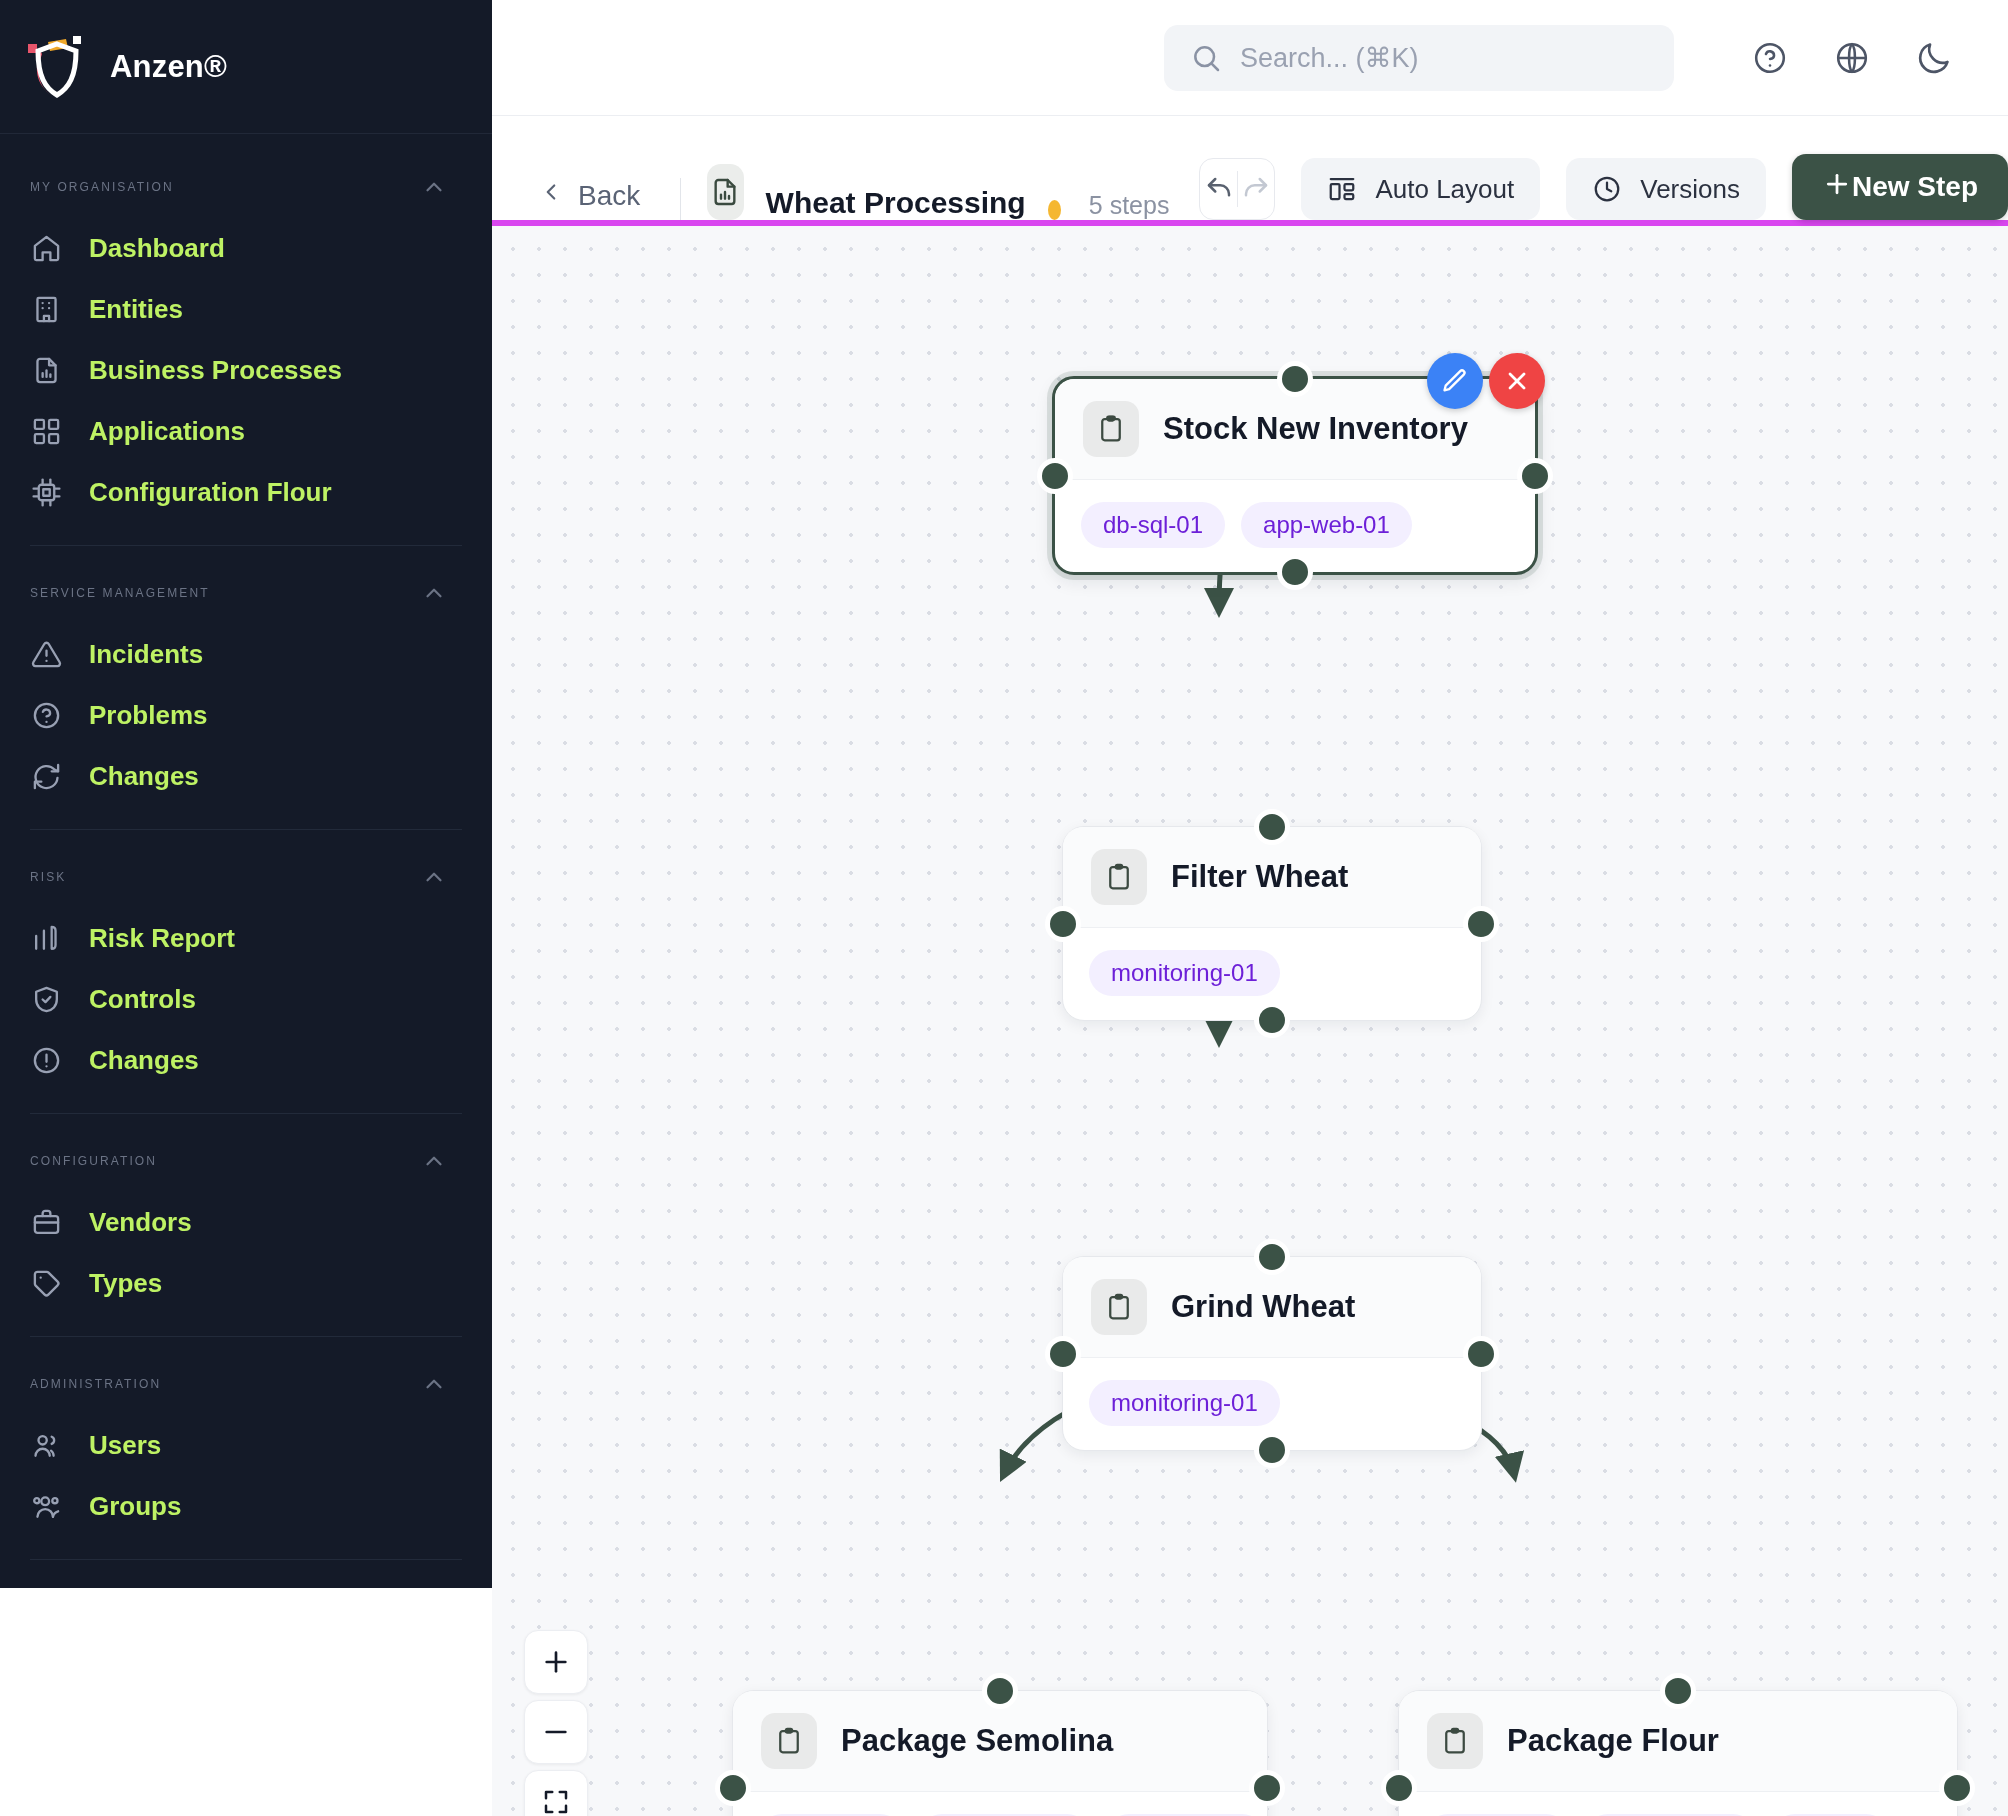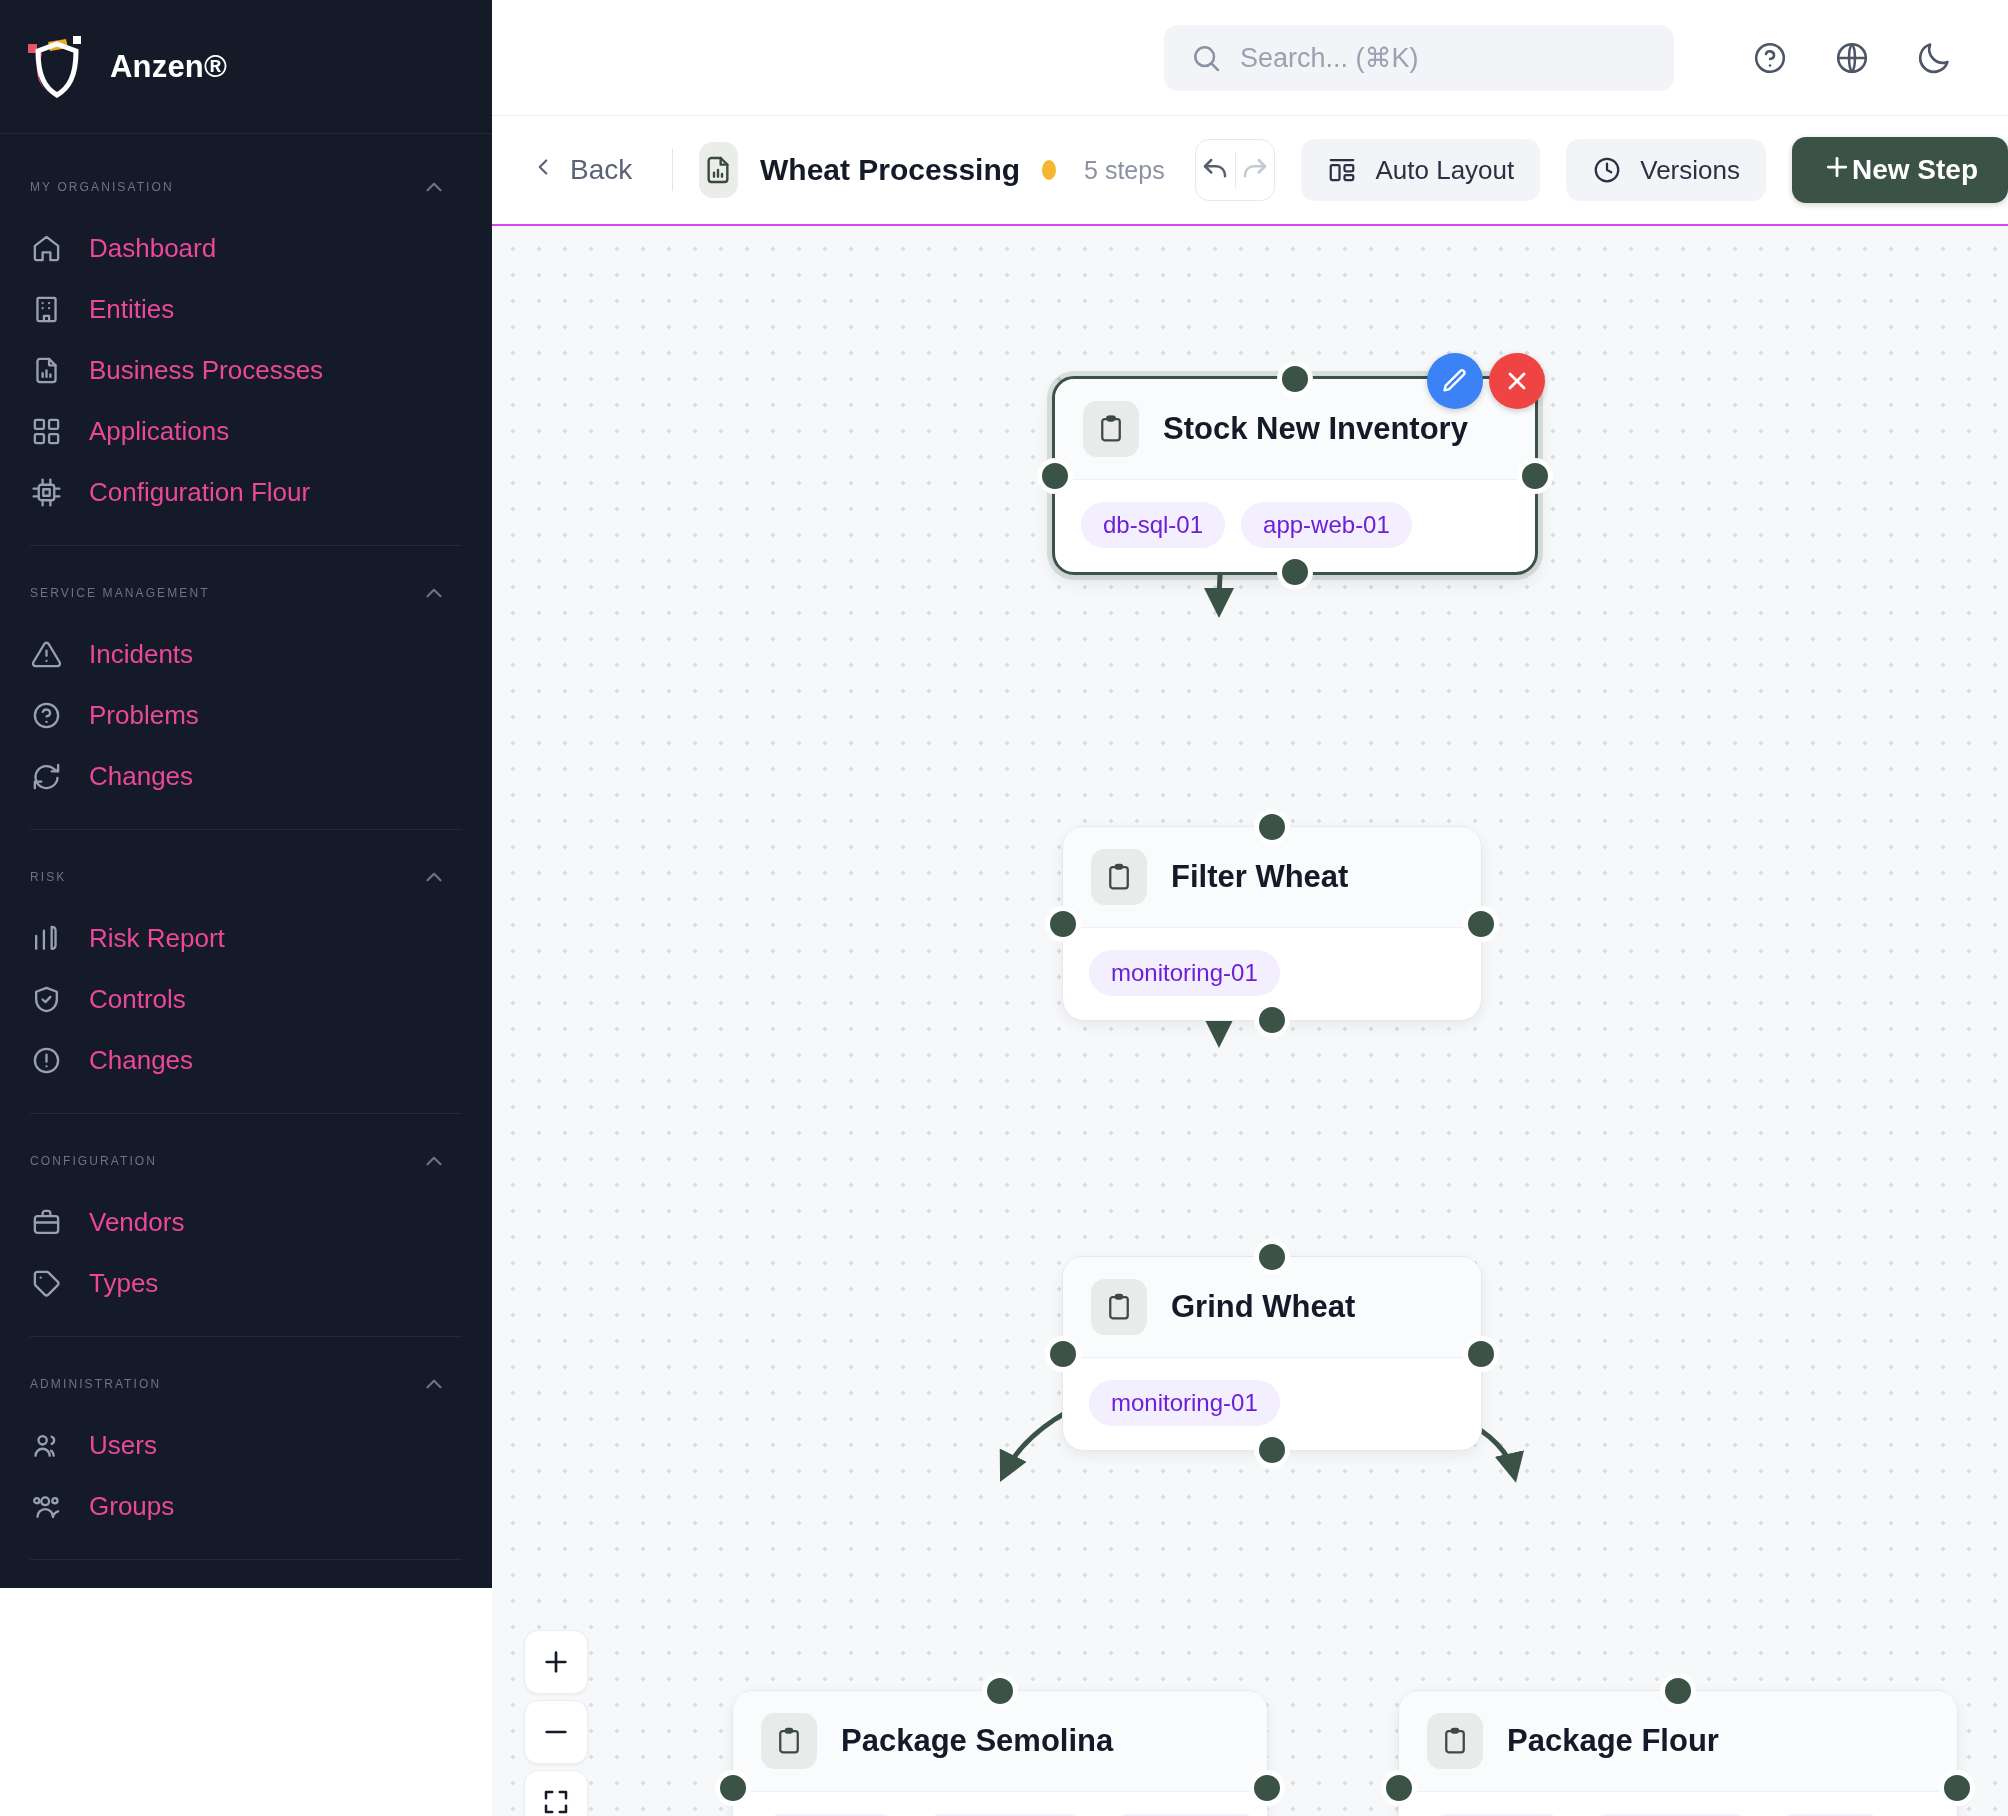--- a/index.html
+++ b/index.html
@@ -42,21 +42,21 @@
     text-transform: uppercase;
   }
   .chev { color: #6b7385; display: flex; }
   .nav-item {
     display: flex; align-items: center;
     padding: 14px 30px 14px 30px;
     gap: 26px;
     cursor: pointer;
   }
   .nav-item .ni-icon { width: 33px; height: 33px; color: #98a0b3; flex: 0 0 33px; display:flex; align-items:center; justify-content:center;}
-  .nav-item .ni-label { color: #ec4899; font-size: 26px; font-weight: 400; }
+  .nav-item .ni-label { color: #bef264; font-size: 26px; font-weight: 700; }
   .nav-divider { height: 1px; background: #222a3a; margin: 22px 30px 0 30px; }
 
   
   .main {
     flex: 1 1 auto; height: 1816px; position: relative;
     display: flex; flex-direction: column;
     background: #ffffff; overflow: hidden;
   }
   .topbar {
     height: 116px; flex: 0 0 116px;
@@ -72,24 +72,24 @@
   }
   .searchbox .s-icon { color: #8a92a4; display: flex; }
   .search-ph { color: #9aa1b1; font-size: 27px; }
   .icon-btn {
     width: 64px; height: 64px; display: flex; align-items: center; justify-content: center;
     color: #4d5566; cursor: pointer; margin-left: 18px;
   }
 
   .toolbar {
     height: 110px; flex: 0 0 110px;
-    display: flex; align-items: center; gap: 0;
-    padding-left: 24px;
+    display: flex; align-items: flex-end; gap: 0;
+    padding-left: 32px;
     background: #ffffff;
-    border-bottom: 2px solid #d946ef;
+    border-bottom: 6px solid #d946ef;
     position: relative; z-index: 5;
   }
   .back-btn {
     display: flex; align-items: center; gap: 14px; color: #5a6375; cursor: pointer;
     font-size: 28px; padding: 8px 14px;
   }
   .tb-sep { width: 1px; height: 42px; background: #e2e5ea; margin: 0 26px; }
   .proc-icon {
     width: 56px; height: 56px; border-radius: 14px; background: #ebedeb;
     display: flex; align-items: center; justify-content: center; color: #3a4a3f;

